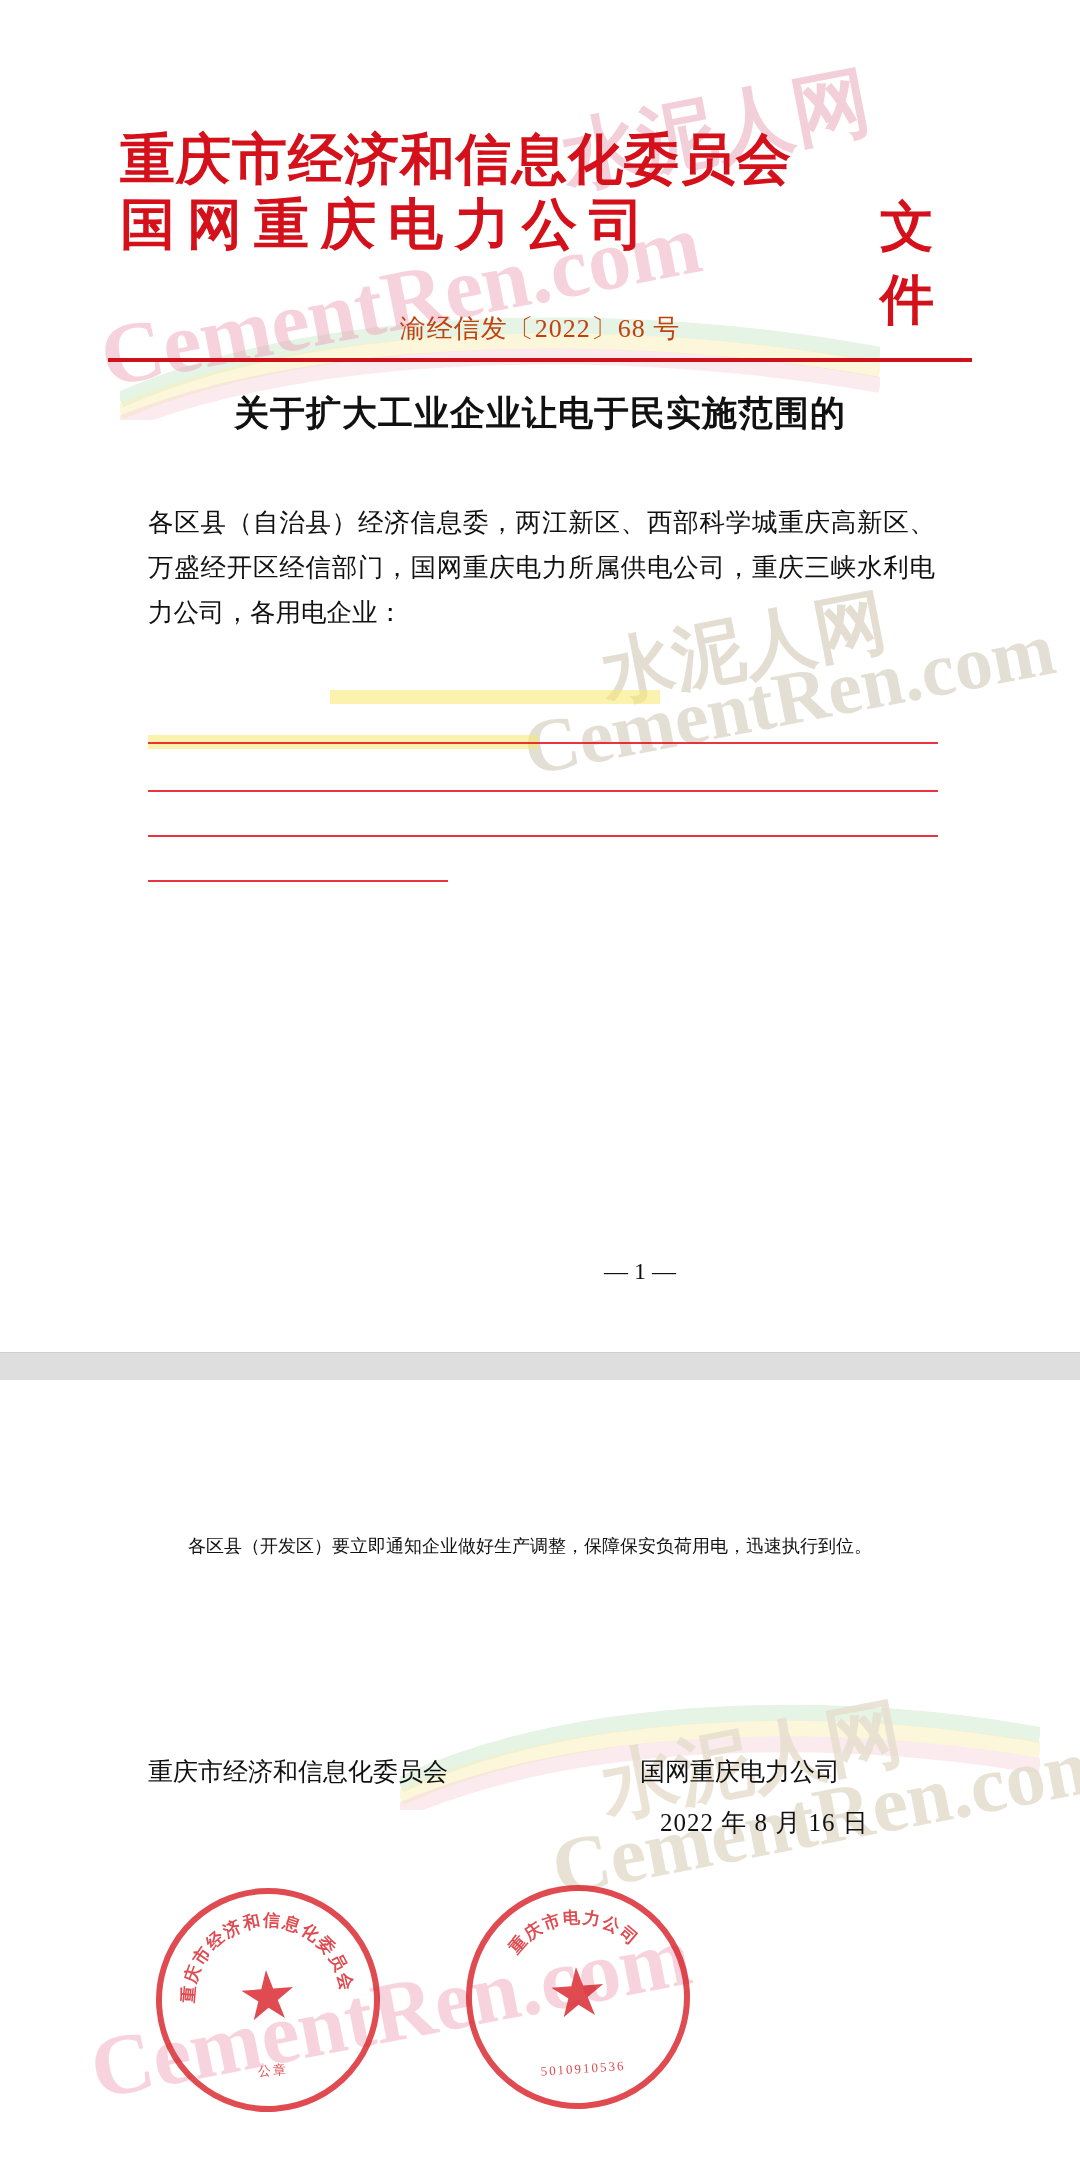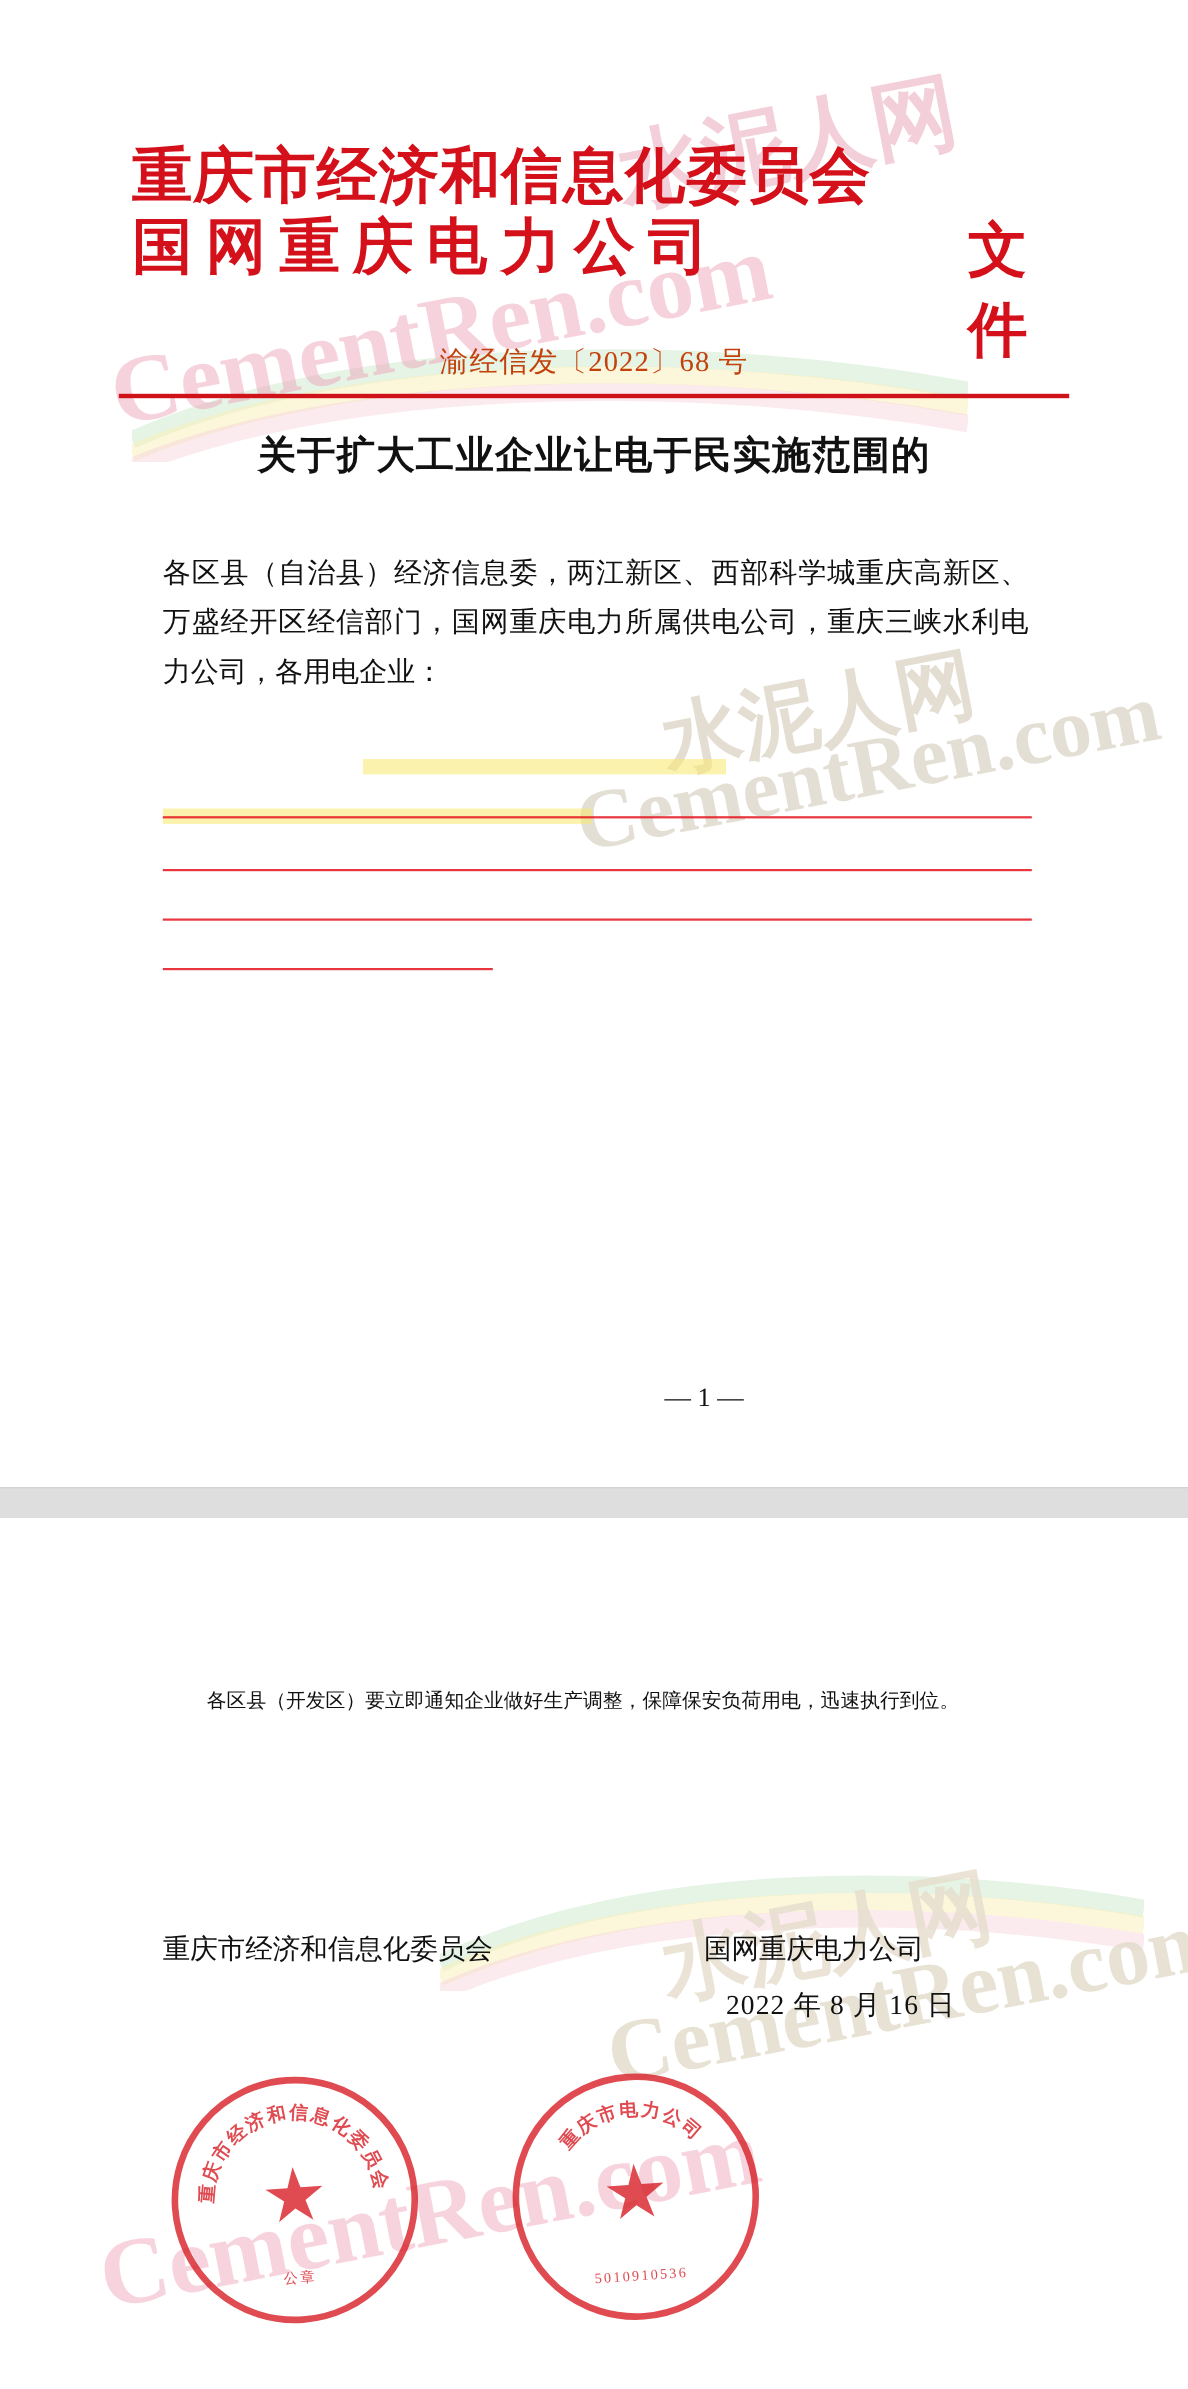--- a/index.html
+++ b/index.html
@@ -134,21 +134,20 @@
     left: 148px;
     top: 500px;
     width: 790px;
     font-size: 25.5px;
     line-height: 45px;
     color: #111;
     text-align: justify;
   }
   .body-text p {
     margin: 0 3px 0 0;
-    font-family: Liberation Mono, monospace;
   }
   .indent {
     text-indent: 52px;
   }
 
   .pagenum {
     position: absolute;
     left: 0;
     top: 1258px;
     width: 1080px;

